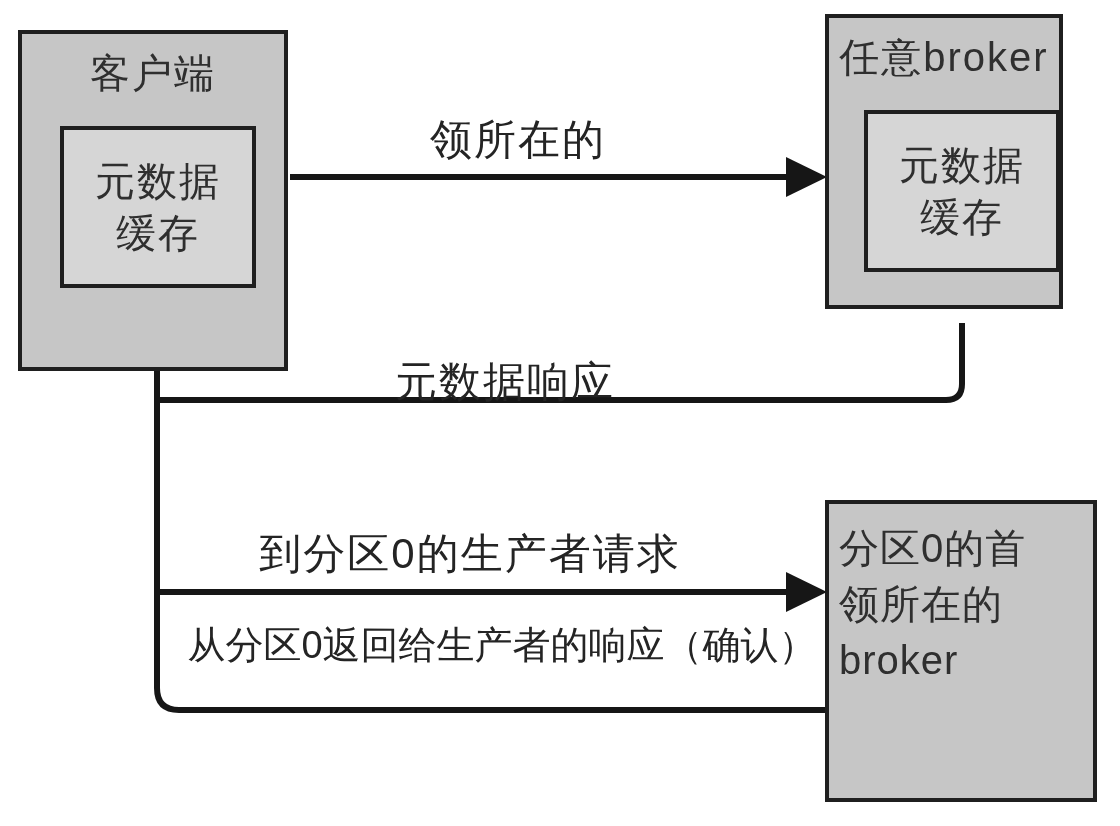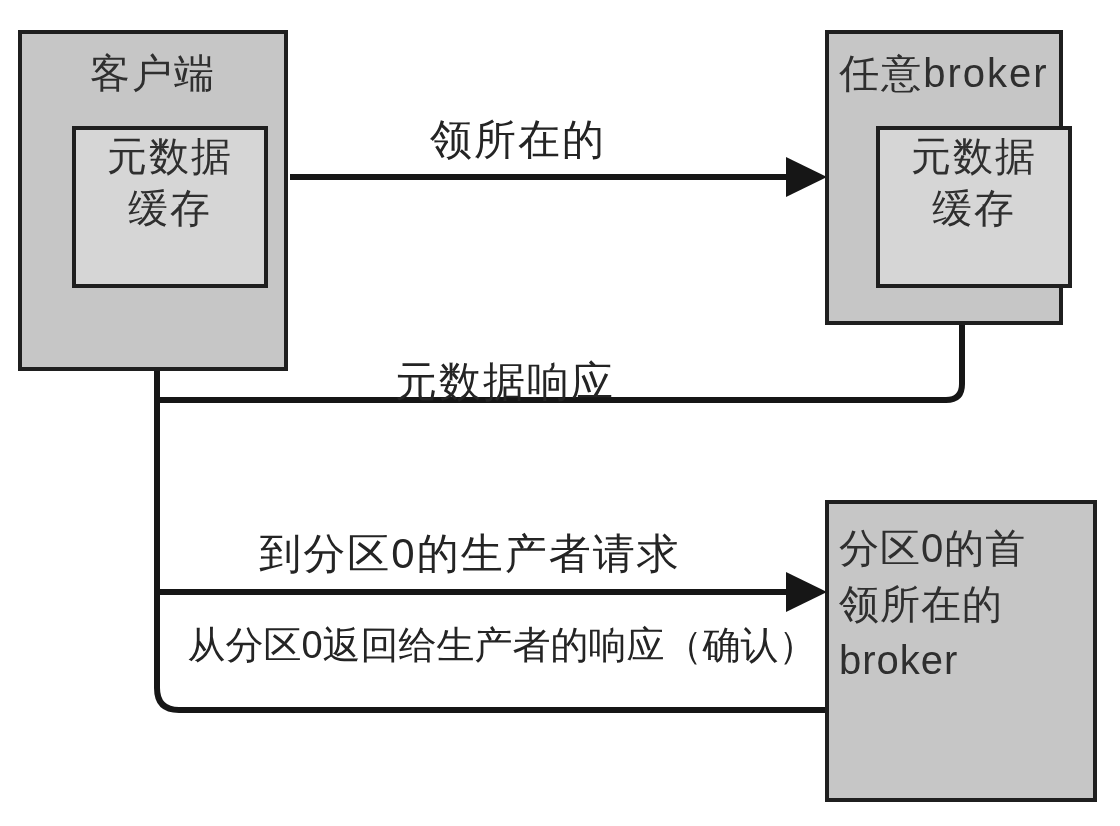--- a/index.html
+++ b/index.html
@@ -40,28 +40,28 @@
     font-size: 40px;
     color: #2f2f2f;
     letter-spacing: 2px;
   }
 
   .inner-box {
     position: absolute;
     background: #d6d6d6;
     border: 4px solid #1f1f1f;
     display: flex;
+    align-items: center;
     justify-content: center;
     text-align: center;
     font-size: 40px;
     line-height: 1.3;
     color: #2f2f2f;
     white-space: pre-line;
     letter-spacing: 2px;
-    margin-left: 12px;
   }
 
   .leader-text {
     padding: 16px 10px;
     font-size: 40px;
     line-height: 1.4;
     color: #2f2f2f;
     white-space: pre-line;
     letter-spacing: 1px;
   }
@@ -96,21 +96,21 @@
   </svg>
 
   <div class="box" style="left:18px; top:30px; width:270px; height:341px;">
     <div class="box-title">客户端</div>
     <div class="inner-box" style="left:38px; top:92px; width:196px; height:162px;">
       <span>元数据
 缓存</span>
     </div>
   </div>
 
-  <div class="box" style="left:825px; top:30px; width:238px; height:295px;">
+  <div class="box" style="left:825px; top:14px; width:238px; height:295px;">
     <div class="box-title">任意broker</div>
     <div class="inner-box" style="left:35px; top:92px; width:196px; height:162px;">
       <span>元数据
 缓存</span>
     </div>
   </div>
 
   <div class="box" style="left:825px; top:500px; width:272px; height:302px;">
     <div class="leader-text">分区0的首
 领所在的

